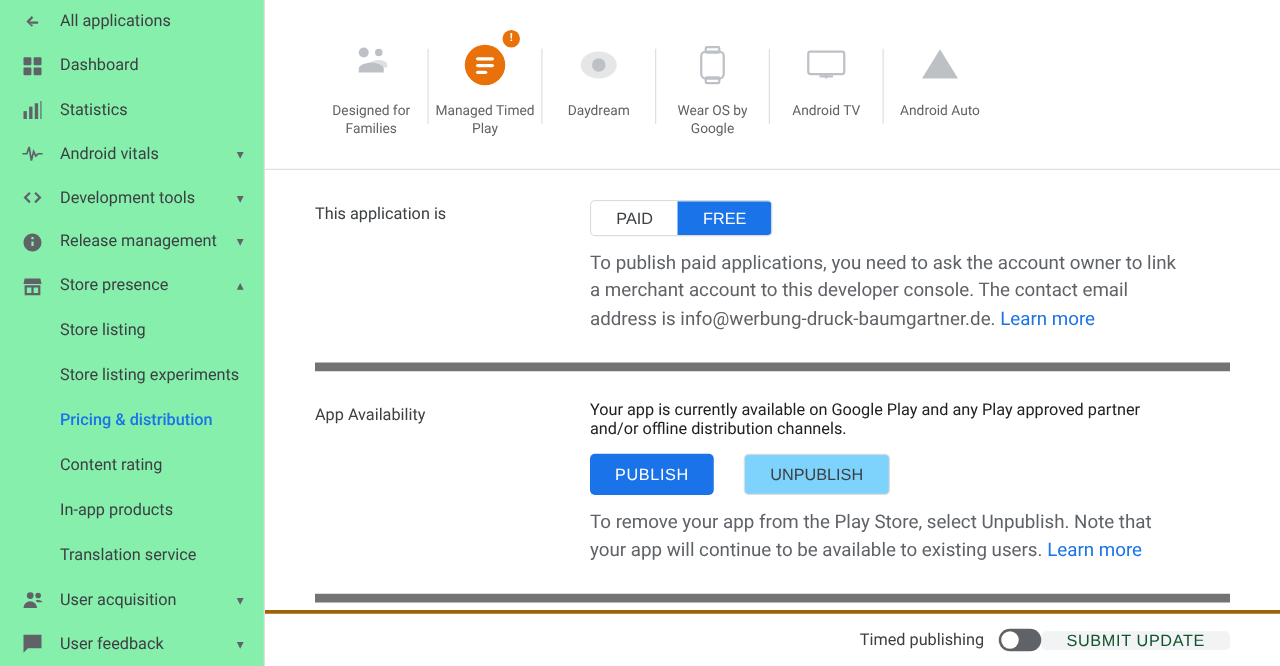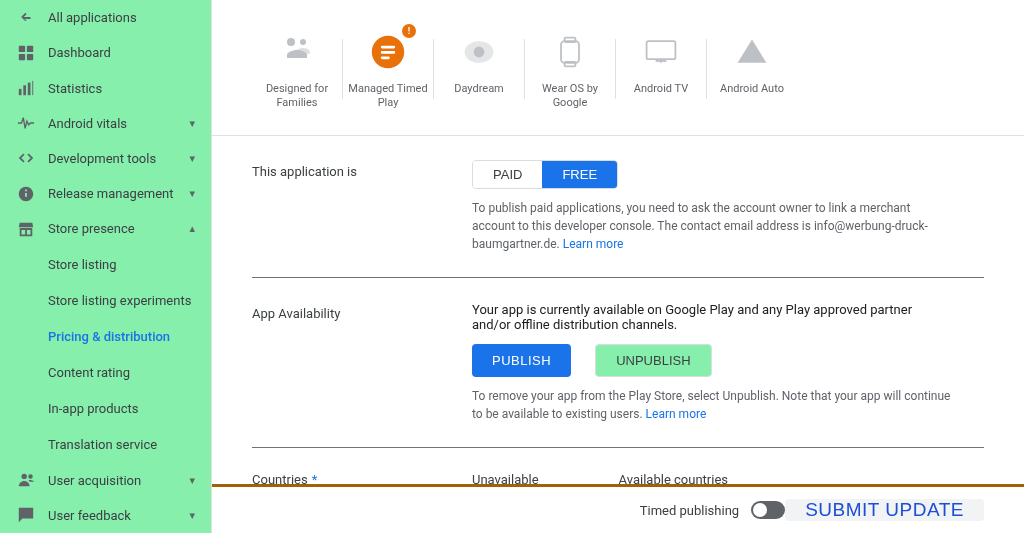--- a/index.html
+++ b/index.html
@@ -117,21 +117,21 @@
       font-weight: bold;
     }
 
     
     .content-area {
       padding: 0 40px;
     }
     .section {
       display: flex;
       padding: 24px 0;
-      border-bottom: 1px solid #737373;
+      border-bottom: 7px solid #737373;
       gap: 40px;
     }
     .section-label {
       min-width: 180px;
       font-size: 13px;
       color: #3c4043;
       padding-top: 4px;
     }
     .section-content {
       flex: 1;
@@ -165,43 +165,43 @@
       color: white;
       border: none;
       border-radius: 4px;
       font-size: 13px;
       font-weight: 500;
       cursor: pointer;
       letter-spacing: 0.5px;
     }
     .btn-secondary {
       padding: 8px 20px;
-      background: #86efac;
+      background: #7dd3fc;
       color: #3c4043;
       border: 1px solid #dadce0;
       border-radius: 4px;
       font-size: 13px;
       font-weight: 500;
       cursor: pointer;
       margin-left: 8px;
     }
     .btn-disabled {
       padding: 0 20px;
       background: #f1f3f4;
-      color: #1d4ed8;
+      color: #14532d;
       border: none;
       border-radius: 4px;
-      font-size: 19px;
+      font-size: 13px;
       font-weight: 500;
       cursor: default;
       letter-spacing: 0.5px;
     }
 
     .helper-text {
-      font-size: 12px;
+      font-size: 15px;
       color: #5f6368;
       margin-top: 10px;
       max-width: 480px;
       line-height: 1.5;
     }
     .helper-text a { color: #1a73e8; text-decoration: none; }
     .availability-text {
       font-size: 13px;
       font-weight: 400;
       color: #202124;

